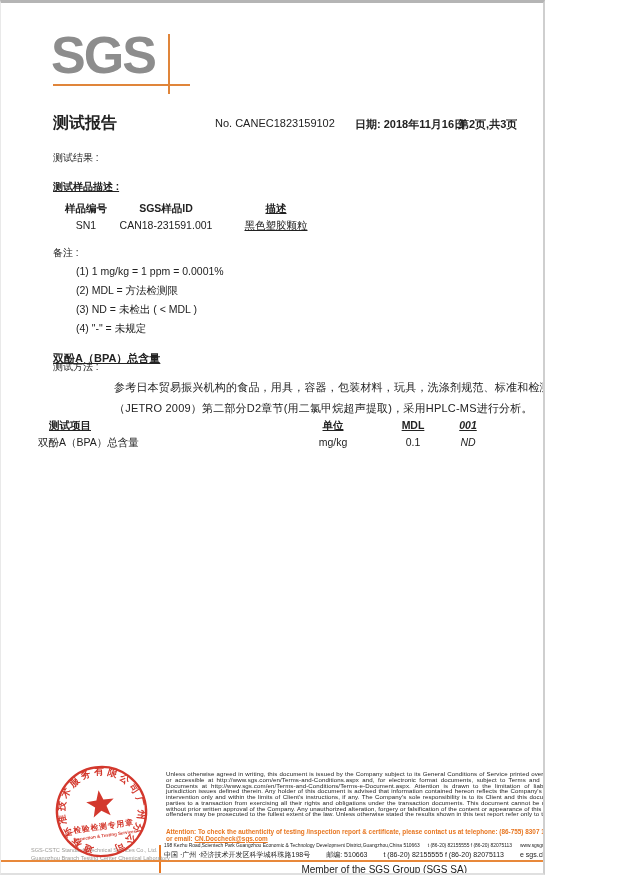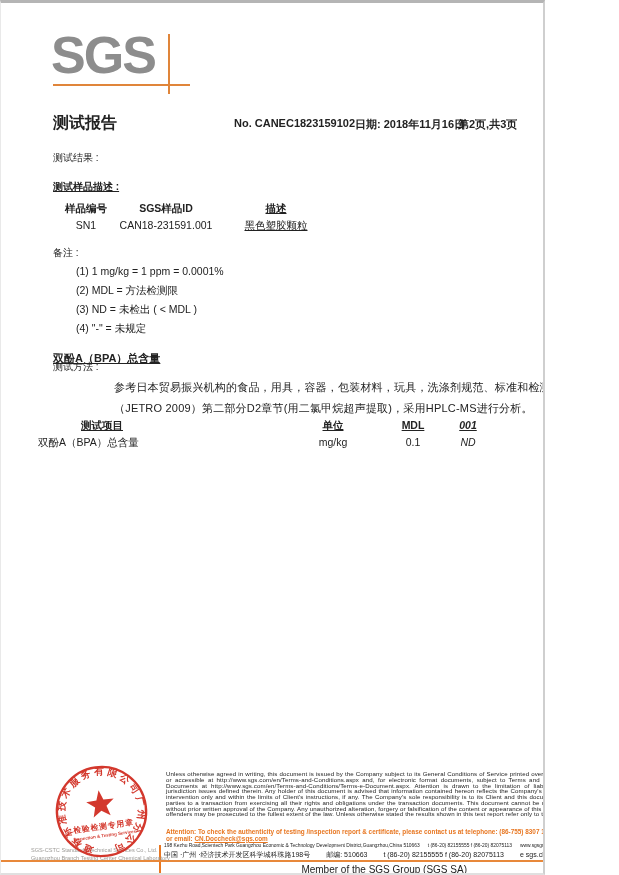--- a/index.html
+++ b/index.html
@@ -10,42 +10,42 @@
     border-top:3px solid #b5b5b5; border-left:1px solid #e9e9e9;
     border-right:2px solid #cfcfcf; border-bottom:2px solid #e0e0e0;
   }
   .abs { position:absolute; }
   
   .logo-text { left:50px; top:26px; font-size:52px; font-weight:bold; color:#8d8d8d;
                letter-spacing:-2px; line-height:1; }
   .logo-hline { left:52px; top:81px; width:137px; height:2px; background:#e0853a; }
   .logo-vline { left:167px; top:31px; width:2px; height:60px; background:#e0853a; }
   .doc-title  { left:52px; top:110px; font-size:16px; font-weight:bold; color:#222; }
-  .report-no  { left:233px; top:114px; font-size:11px; font-weight:bold; color:#222; }
+  .report-no  { left:214px; top:114px; font-size:11px; font-weight:normal; color:#222; }
   .report-date{ left:354px; top:114px; font-size:11px; font-weight:bold; color:#222; }
   .page-info  { left:457px; top:114px; font-size:11px; font-weight:bold; color:#222; }
   
   .lbl { font-size:10px; color:#222; }
   .results-label { left:52px; top:148px; }
   .sample-desc-label { left:52px; top:177px; font-weight:bold; text-decoration:underline; }
   .remarks-label { left:52px; top:243px; }
   .remark { left:75px; font-size:10.5px; color:#222; }
   .bpa-heading { left:52px; top:348px; font-size:11px; font-weight:bold; text-decoration:underline; color:#222; }
   .method-label { left:52px; top:357px; }
   .method-text { left:113px; top:374px; width:462px; font-size:11px; line-height:20.5px; color:#222; letter-spacing:0.2px; }
   
   .st-h { top:199px; font-size:10.5px; font-weight:bold; color:#222; text-align:center; }
   .st-v { top:216px; font-size:10.5px; color:#222; text-align:center; }
   .st-c1 { left:45px;  width:80px; }
   .st-c2 { left:115px; width:100px; }
   .st-c3 { left:200px; width:150px; text-align:center;text-decoration:underline; }
   
   .rt-h { top:416px; font-size:10.5px; font-weight:bold; color:#222; text-decoration:underline; text-align:center; }
   .rt-v { top:433px; font-size:10.5px; color:#222; text-align:center; }
-  .rt-item-h { left:48px; text-align:left;margin-left:32px; }
+  .rt-item-h { left:48px; text-align:left; }
   .rt-item-v { left:37px; text-align:left; }
   .rt-unit { left:311px; width:42px; }
   .rt-mdl  { left:390px; width:44px; }
   .rt-001  { left:445px; width:44px; font-style:italic; }
   
   .disclaimer { left:165px; top:768px; width:449px; font-size:6.1px; line-height:5.75px;
                 letter-spacing:0.12px; text-align:justify; color:#1c1c1c; }
   .attention  { left:165px; top:826px; width:449px; font-size:6.4px; line-height:6.6px;
                 font-weight:bold; color:#e87722; }
   .attention a, .attention .email { text-decoration:underline; color:#e87722; }

